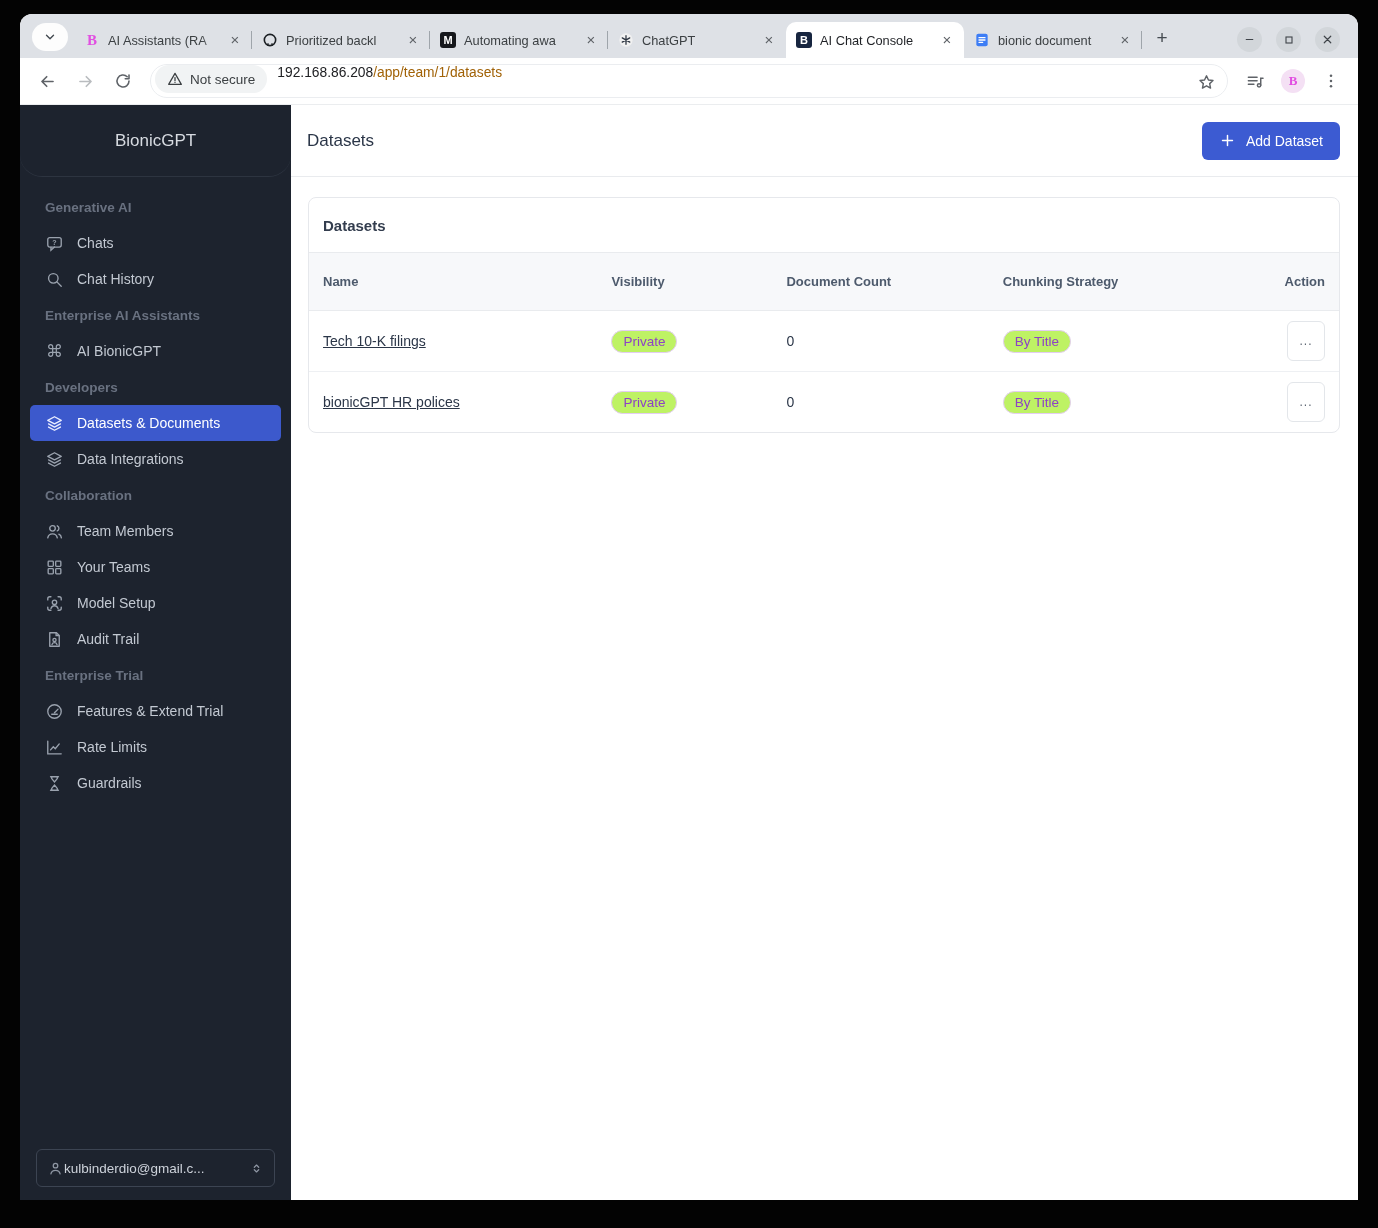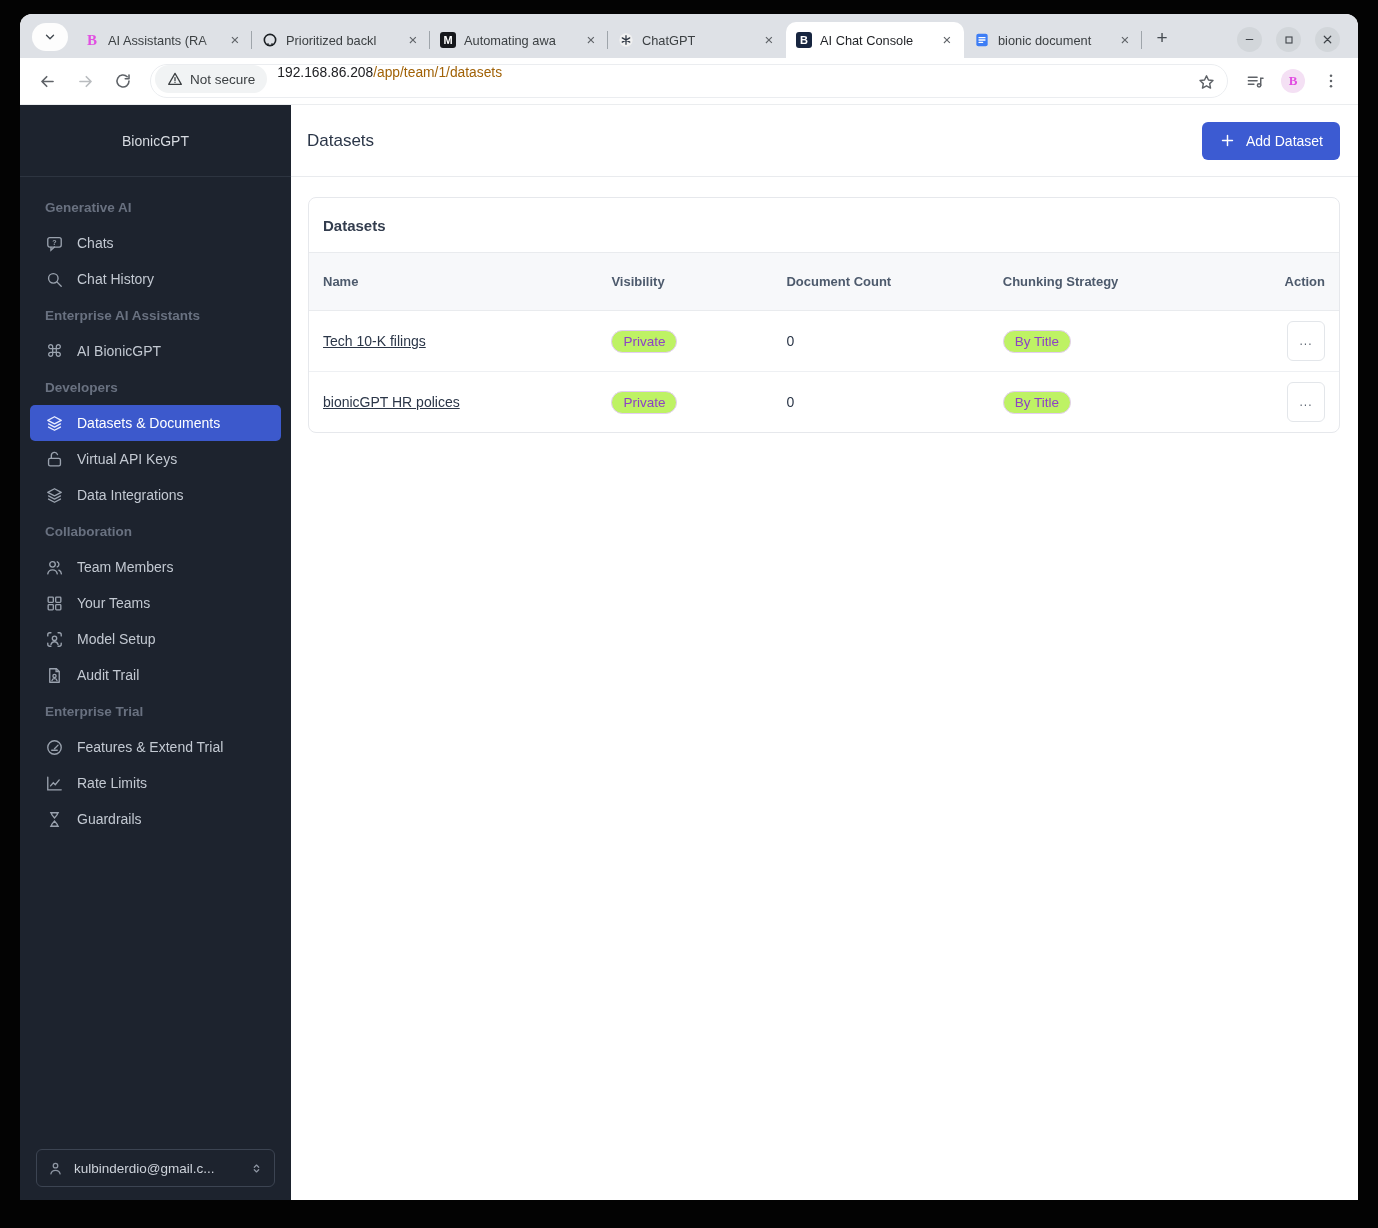--- a/index.html
+++ b/index.html
@@ -87,38 +87,38 @@
     font-family:"Liberation Serif","DejaVu Serif",serif; font-weight:bold; font-size:13px;
     color:#e14fe1; display:flex; align-items:center; justify-content:center;
   }
   
   .content { flex:1; display:flex; min-height:0; }
   .sidebar {
     width:271px; background:#1d232e; color:#c3c9d2; display:flex; flex-direction:column; flex-shrink:0;
   }
   .brand {
     height:72px; display:flex; align-items:center; justify-content:center;
-    color:#d7dbe1; font-size:14px; border-bottom:1px solid #2d3440; flex-shrink:0;
+    color:#d7dbe1; font-size:17px; border-bottom:1px solid #2d3440; flex-shrink:0;border-radius:22px;
   }
   .nav { flex:1; padding-top:12px; overflow:hidden; }
   .nav-row { height:36px; display:flex; align-items:center; }
   .section-label {
     padding-left:25px; font-size:13.5px; font-weight:bold; color:#697180;
   }
   .nav-item {
     margin:0 10px; padding-left:15px; gap:13px; border-radius:5px;
     font-size:14px; color:#c3c9d2; cursor:pointer; display:flex; align-items:center; width:251px;
   }
   .nav-item .nicon { width:19px; height:19px; color:#9aa2ae; display:flex; align-items:center; justify-content:center; flex-shrink:0; }
   .nav-item.active { background:#3c59cc; color:#fff; }
   .nav-item.active .nicon { color:#e9edff; }
   .glyph-icon { font-size:17px; line-height:1; }
   .user-box {
     margin:0 16px 13px; height:38px; border:1px solid #3c4452; border-radius:6px;
-    display:flex; align-items:center; gap:10px; padding:0 10px; font-size:13.5px;
+    display:flex; align-items:center; padding:0 10px; font-size:13.5px;
     color:#cdd2da; cursor:pointer; flex-shrink:0;
   }
   .user-box .updown { margin-left:auto; color:#8e96a3; }
   
   .main { flex:1; background:#fff; display:flex; flex-direction:column; min-width:0; }
   .main-header {
     height:72px; display:flex; align-items:center; padding:0 18px 0 16px;
     border-bottom:1px solid #e9ebee; flex-shrink:0;
   }
   .page-title { font-size:17px; font-weight:normal; color:#2b3648; }
@@ -324,29 +324,20 @@
           <div class="nav-row section-label">Developers</div>
           <div class="nav-row nav-item active">
             <span class="nicon">
               <svg class="ic" width="19" height="19" viewBox="0 0 24 24" fill="none" stroke="currentColor" stroke-width="1.7" stroke-linecap="round">
                 <path d="M12 3.5l8.5 4.5L12 12.5 3.5 8z" stroke-linejoin="round"></path>
                 <path d="M4.5 12.5L12 16.5l7.5-4" stroke-linejoin="round"></path>
                 <path d="M4.5 16.5L12 20.5l7.5-4" stroke-linejoin="round"></path>
               </svg>
             </span>
             <span>Datasets &amp; Documents</span>
-          </div>
-          <div class="nav-row nav-item">
-            <span class="nicon">
-              <svg class="ic" width="19" height="19" viewBox="0 0 24 24" fill="none" stroke="currentColor" stroke-width="1.7" stroke-linecap="round">
-                <rect x="4.5" y="10.5" width="15" height="9.5" rx="2"></rect>
-                <path d="M8 10.5V7a4 4 0 0 1 7.8-1.2"></path>
-              </svg>
-            </span>
-            <span>Virtual API Keys</span>
           </div>
           <div class="nav-row nav-item">
             <span class="nicon">
               <svg class="ic" width="19" height="19" viewBox="0 0 24 24" fill="none" stroke="currentColor" stroke-width="1.7" stroke-linecap="round">
                 <path d="M12 3.5l8.5 4.5L12 12.5 3.5 8z" stroke-linejoin="round"></path>
                 <path d="M4.5 12.5L12 16.5l7.5-4" stroke-linejoin="round"></path>
                 <path d="M4.5 16.5L12 20.5l7.5-4" stroke-linejoin="round"></path>
               </svg>
             </span>
             <span>Data Integrations</span>

